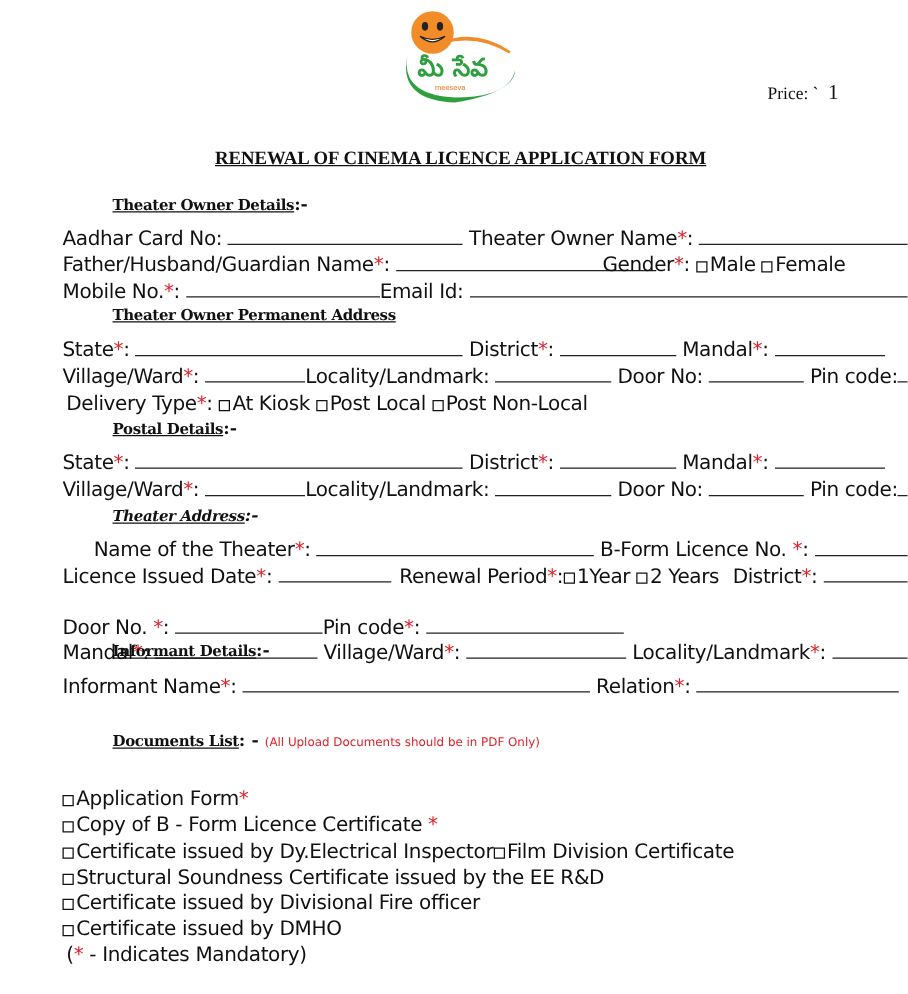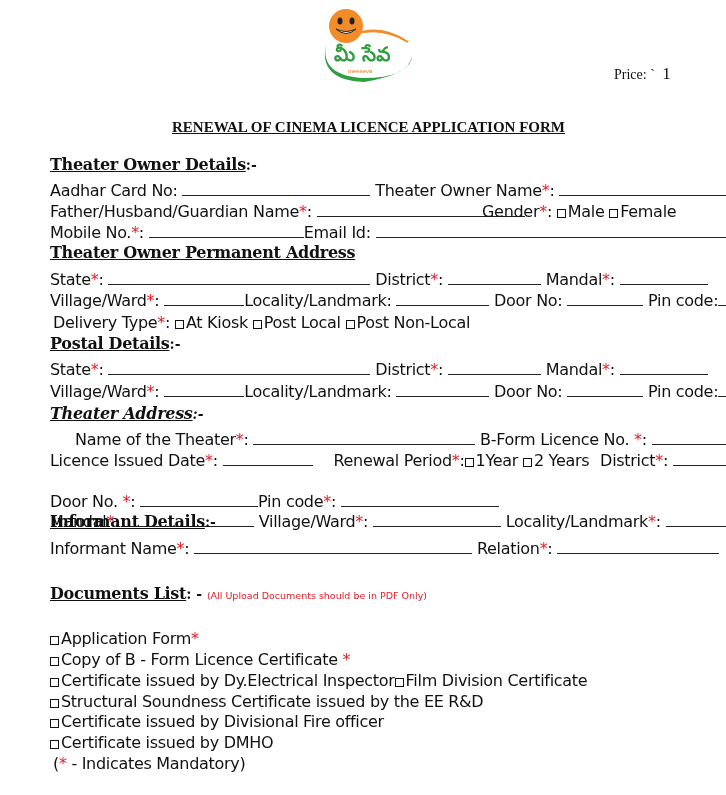--- a/index.html
+++ b/index.html
@@ -1,21 +1,21 @@
 <!DOCTYPE html>
 <html><head>
 <meta charset="utf-8">
 <style>
   html,body{margin:0;padding:0;background:#fff;}
   body{width:726px;height:795px;position:relative;overflow:hidden;font-family:"Liberation Sans",sans-serif;color:#111;}
   .abs{position:absolute;white-space:nowrap;}
   .lbl{font-size:16px;font-weight:normal;font-family:"DejaVu Sans",sans-serif;letter-spacing:-0.3px;}
   .req{color:#e0202a;}
   .line{display:inline-block;border-bottom:1px solid #222;height:9px;vertical-align:baseline;}
-  .h{font-family:"DejaVu Serif","Liberation Serif",serif;font-weight:bold;font-size:16px;text-decoration:underline;letter-spacing:-0.3px;}
+  .h{font-family:"DejaVu Serif","Liberation Serif",serif;font-weight:bold;font-size:12px;text-decoration:underline;letter-spacing:-0.3px;margin-left:40px;}
   .hs{font-family:"DejaVu Serif","Liberation Serif",serif;font-weight:bold;font-size:14px;}
   .title{font-family:"Liberation Serif",serif;font-weight:bold;font-size:15px;text-decoration:underline;}
   .cb{display:inline-block;width:7px;height:7px;border:1.5px solid #111;vertical-align:-1px;margin:0 2px 0 0;cursor:pointer;}
   .note{color:#e0202a;font-size:9.5px;font-weight:normal;font-family:"DejaVu Sans",sans-serif;}
   .price{font-family:"Liberation Serif",serif;font-size:14px;}
 </style>
 </head>
 <body>
 
 <div class="abs" style="left:312px;top:4px;width:106px;height:80px;">
@@ -113,21 +113,21 @@
 </div>
 <div class="abs lbl" style="left:50px;top:430px;padding-left:25px;">
   <span>Name of the Theater</span><span class="req">*</span><span>:</span>
   <span class="line" style="width:222px;"></span>
   <span>B-Form Licence No. </span><span class="req">*</span><span>:</span>
   <span class="line" style="width:178px;"></span>
 </div>
 <div class="abs lbl" style="left:50px;top:451px;">
   <span>Licence Issued Date</span><span class="req">*</span><span>:</span>
   <span class="line" style="width:90px;"></span>
-  <span style="margin-left:16px;">Renewal Period</span><span class="req">*</span><span>:</span><span class="cb"></span><span>1Year</span>
+  <span style="margin-left:2px;">Renewal Period</span><span class="req">*</span><span>:</span><span class="cb"></span><span>1Year</span>
   <span class="cb"></span><span>2 Years</span>
   <span style="margin-left:6px;">District</span><span class="req">*</span><span>:</span>
   <span class="line" style="width:190px;"></span>
 </div>
 <div class="abs lbl" style="left:50px;top:472px;margin-top:40px;">
   <span>Mandal</span><span class="req">*</span><span>:</span>
   <span class="line" style="width:130px;"></span>
   <span>Village/Ward</span><span class="req">*</span><span>:</span>
   <span class="line" style="width:128px;"></span>
   <span>Locality/Landmark</span><span class="req">*</span><span>:</span>

